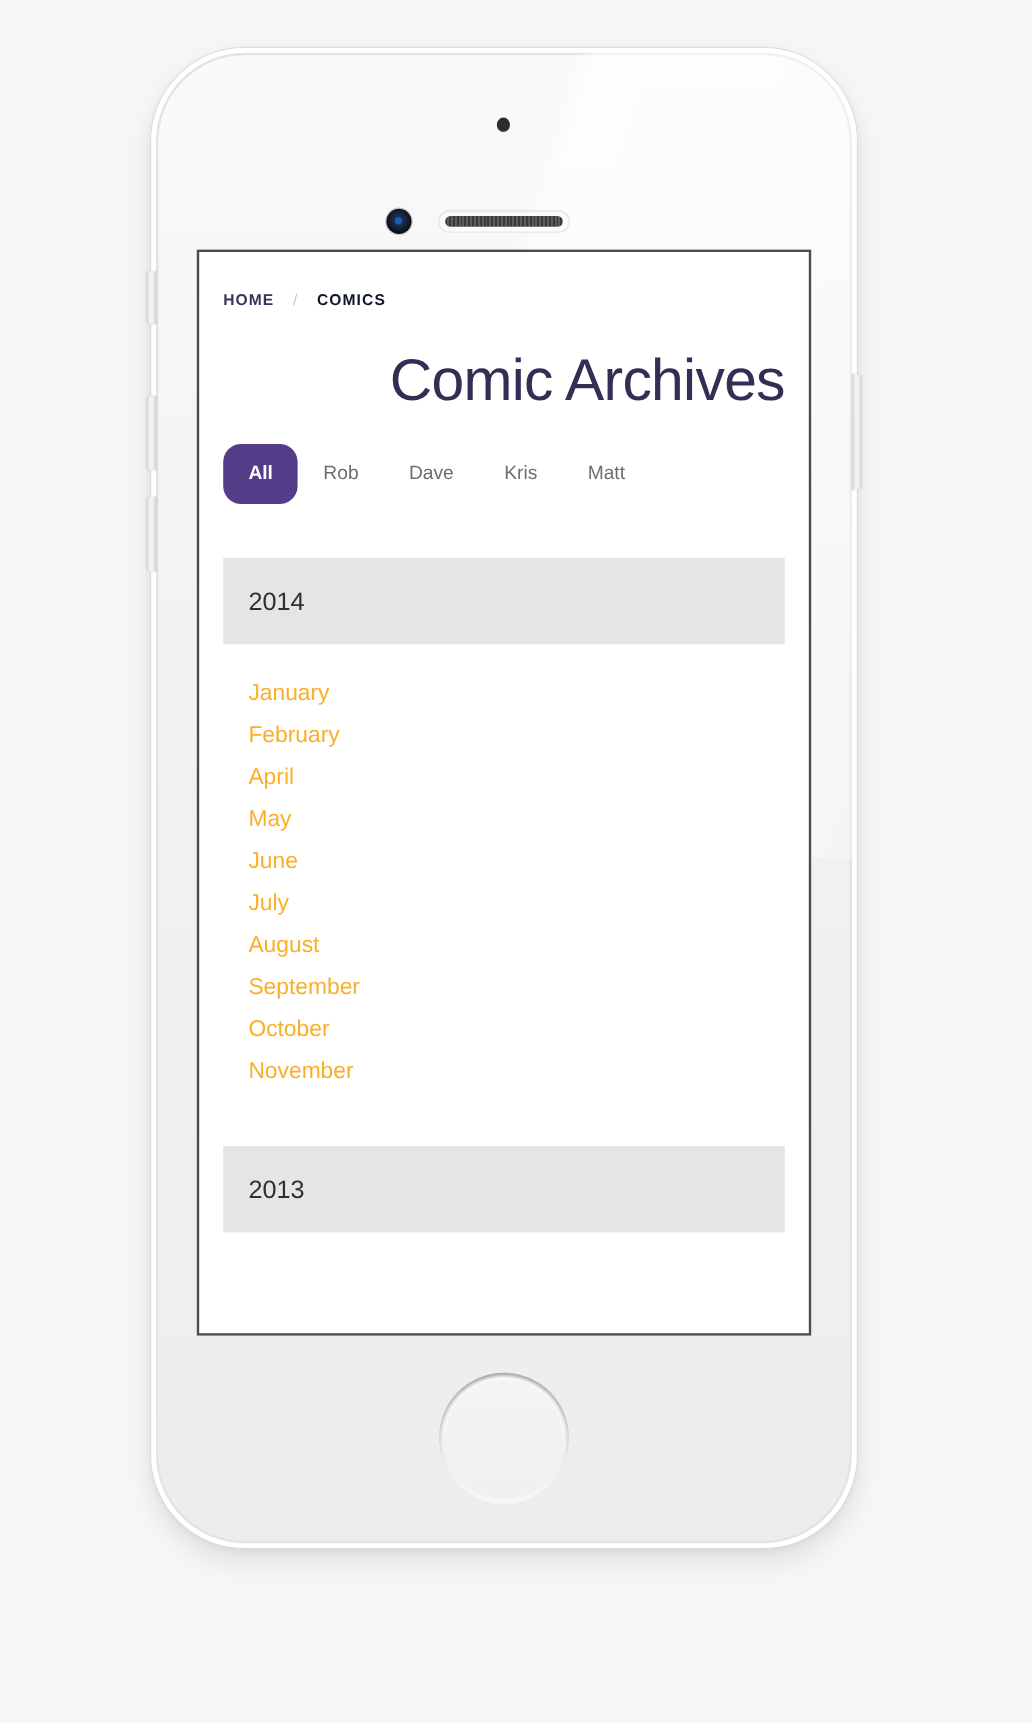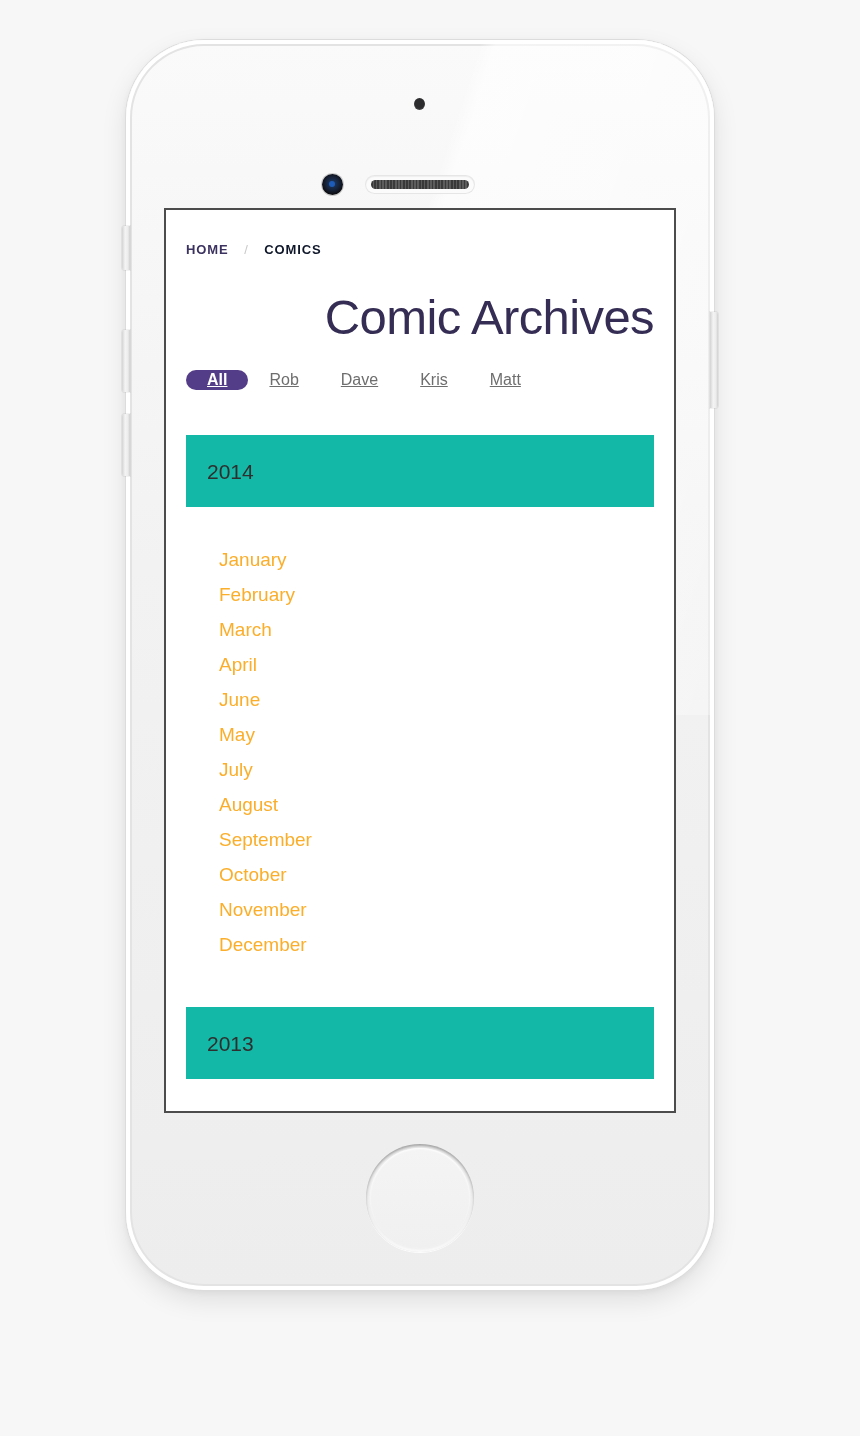--- a/index.html
+++ b/index.html
@@ -180,56 +180,55 @@
 
   
   #filter-tabs {
     margin-top: 27px;
     display: flex;
     align-items: center;
   }
   .filter-tab {
     font-size: 16px;
     color: #6e6e6e;
-    padding: 2px 21px;
+    padding: 17px 21px;
     border-radius: 15px;
     line-height: 1;
     cursor: pointer;
     white-space: nowrap;
-    text-decoration: underline;
   }
   .filter-tab.active {
     background: #543d88;
     color: #ffffff;
     font-weight: 600;
   }
 
   
   #archive-list {
     margin-top: 45px;
   }
   .year-group + .year-group {
     margin-top: 44px;
   }
   .year-header {
-    background: #14b8a6;
+    background: #e5e5e5;
     height: 72px;
     display: flex;
     align-items: center;
     padding: 0 21px;
     box-sizing: border-box;
   }
   .year-label {
     font-size: 21px;
     color: #2f2f2f;
     line-height: 1;
   }
   .month-list {
     list-style: none;
-    margin: 12px;
+    margin: 0;
     padding: 24px 0 0 21px;
   }
   .month-item {
     line-height: 34px;
   }
   .month-link {
     font-size: 19px;
     color: #fbae2a;
     text-decoration: none;
     cursor: pointer;
@@ -273,30 +272,28 @@
       </div>
 
     <div id="archive-list">
         <div class="year-group">
           <div class="year-header">
             <span class="year-label">2014</span>
           </div>
           <ul class="month-list">
             <li class="month-item"><a class="month-link">January</a></li>
             <li class="month-item"><a class="month-link">February</a></li>
-            <li class="month-item"><a class="month-link">March</a></li>
             <li class="month-item"><a class="month-link">April</a></li>
+            <li class="month-item"><a class="month-link">May</a></li>
             <li class="month-item"><a class="month-link">June</a></li>
-            <li class="month-item"><a class="month-link">May</a></li>
             <li class="month-item"><a class="month-link">July</a></li>
             <li class="month-item"><a class="month-link">August</a></li>
             <li class="month-item"><a class="month-link">September</a></li>
             <li class="month-item"><a class="month-link">October</a></li>
             <li class="month-item"><a class="month-link">November</a></li>
-            <li class="month-item"><a class="month-link">December</a></li>
           </ul>
         </div>
         <div class="year-group">
           <div class="year-header">
             <span class="year-label">2013</span>
           </div>
         </div>
       </div>
 
   </div>

